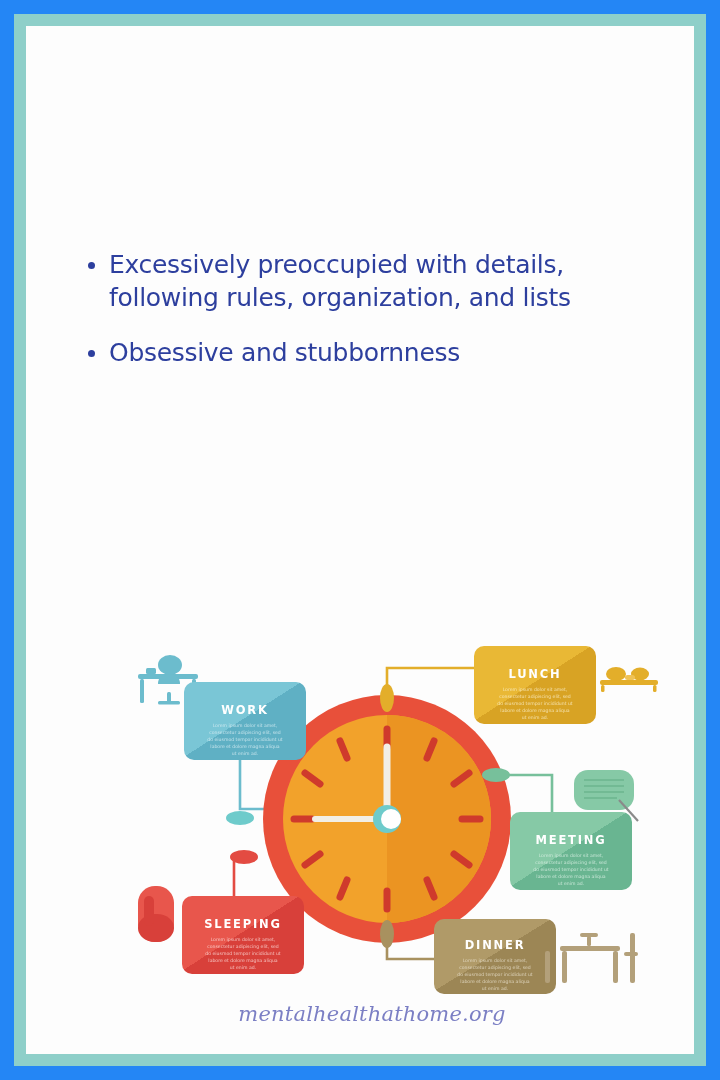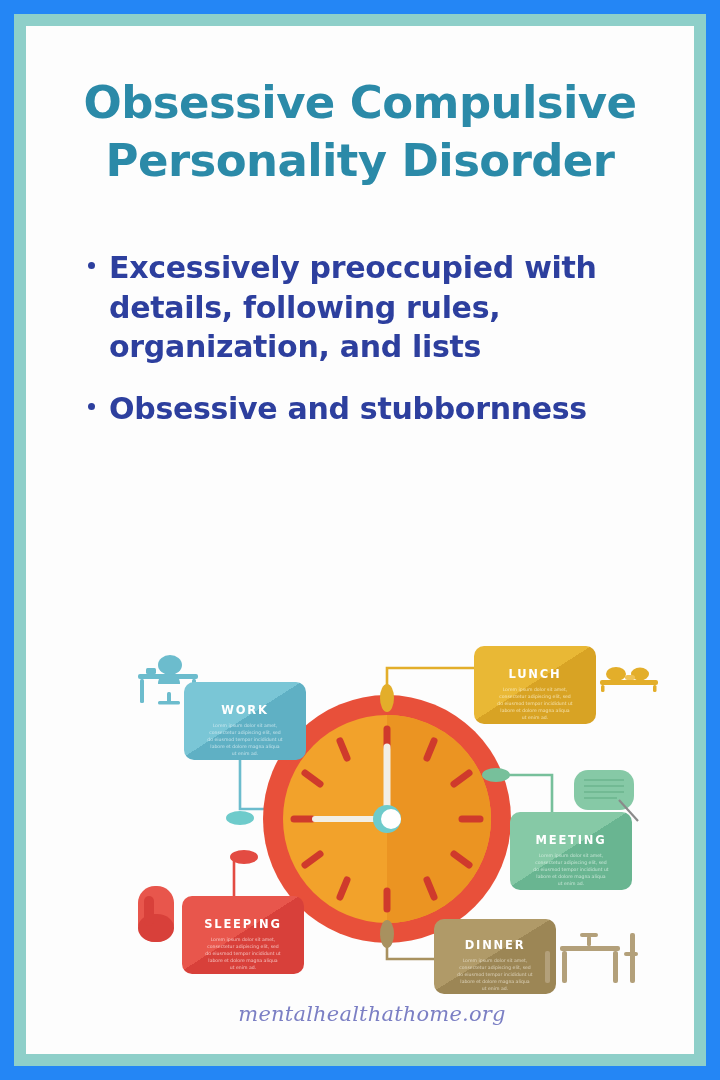--- a/index.html
+++ b/index.html
@@ -57,26 +57,25 @@
   }
   .bullet-dot {
     flex: 0 0 auto;
     width: 7px; height: 7px;
     border-radius: 50%;
     background: #2d3f9e;
     margin: 14px 14px 0 6px;
   }
   .bullet-text {
     font-family: "DejaVu Sans", sans-serif;
-    font-size: 30px;
+    font-size: 25px;
     line-height: 1.32;
     color: #2d3f9e;
     letter-spacing: -0.3px;
     max-width: 560px;
-    font-weight: bold;
   }
 
   
   #infographic {
     position: absolute;
     left: 96px; top: 608px;
     width: 540px; height: 360px;
   }
   #infographic svg { display: block; }
 
@@ -95,24 +94,20 @@
     letter-spacing: 0.2px;
   }
 </style>
 </head>
 <body>
 
 <div id="poster">
   <div id="inner-frame">
     <div id="canvas">
 
-      <div id="title-block">
-        <div class="title-line">Obsessive Compulsive</div>
-        <div class="title-line">Personality Disorder</div>
-      </div>
 
       <div id="bullets">
         <div class="bullet-row">
           <span class="bullet-dot"></span>
           <span class="bullet-text">Excessively preoccupied with details, following rules, organization, and lists</span>
         </div>
         <div class="bullet-row">
           <span class="bullet-dot"></span>
           <span class="bullet-text">Obsessive and stubbornness</span>
         </div>

